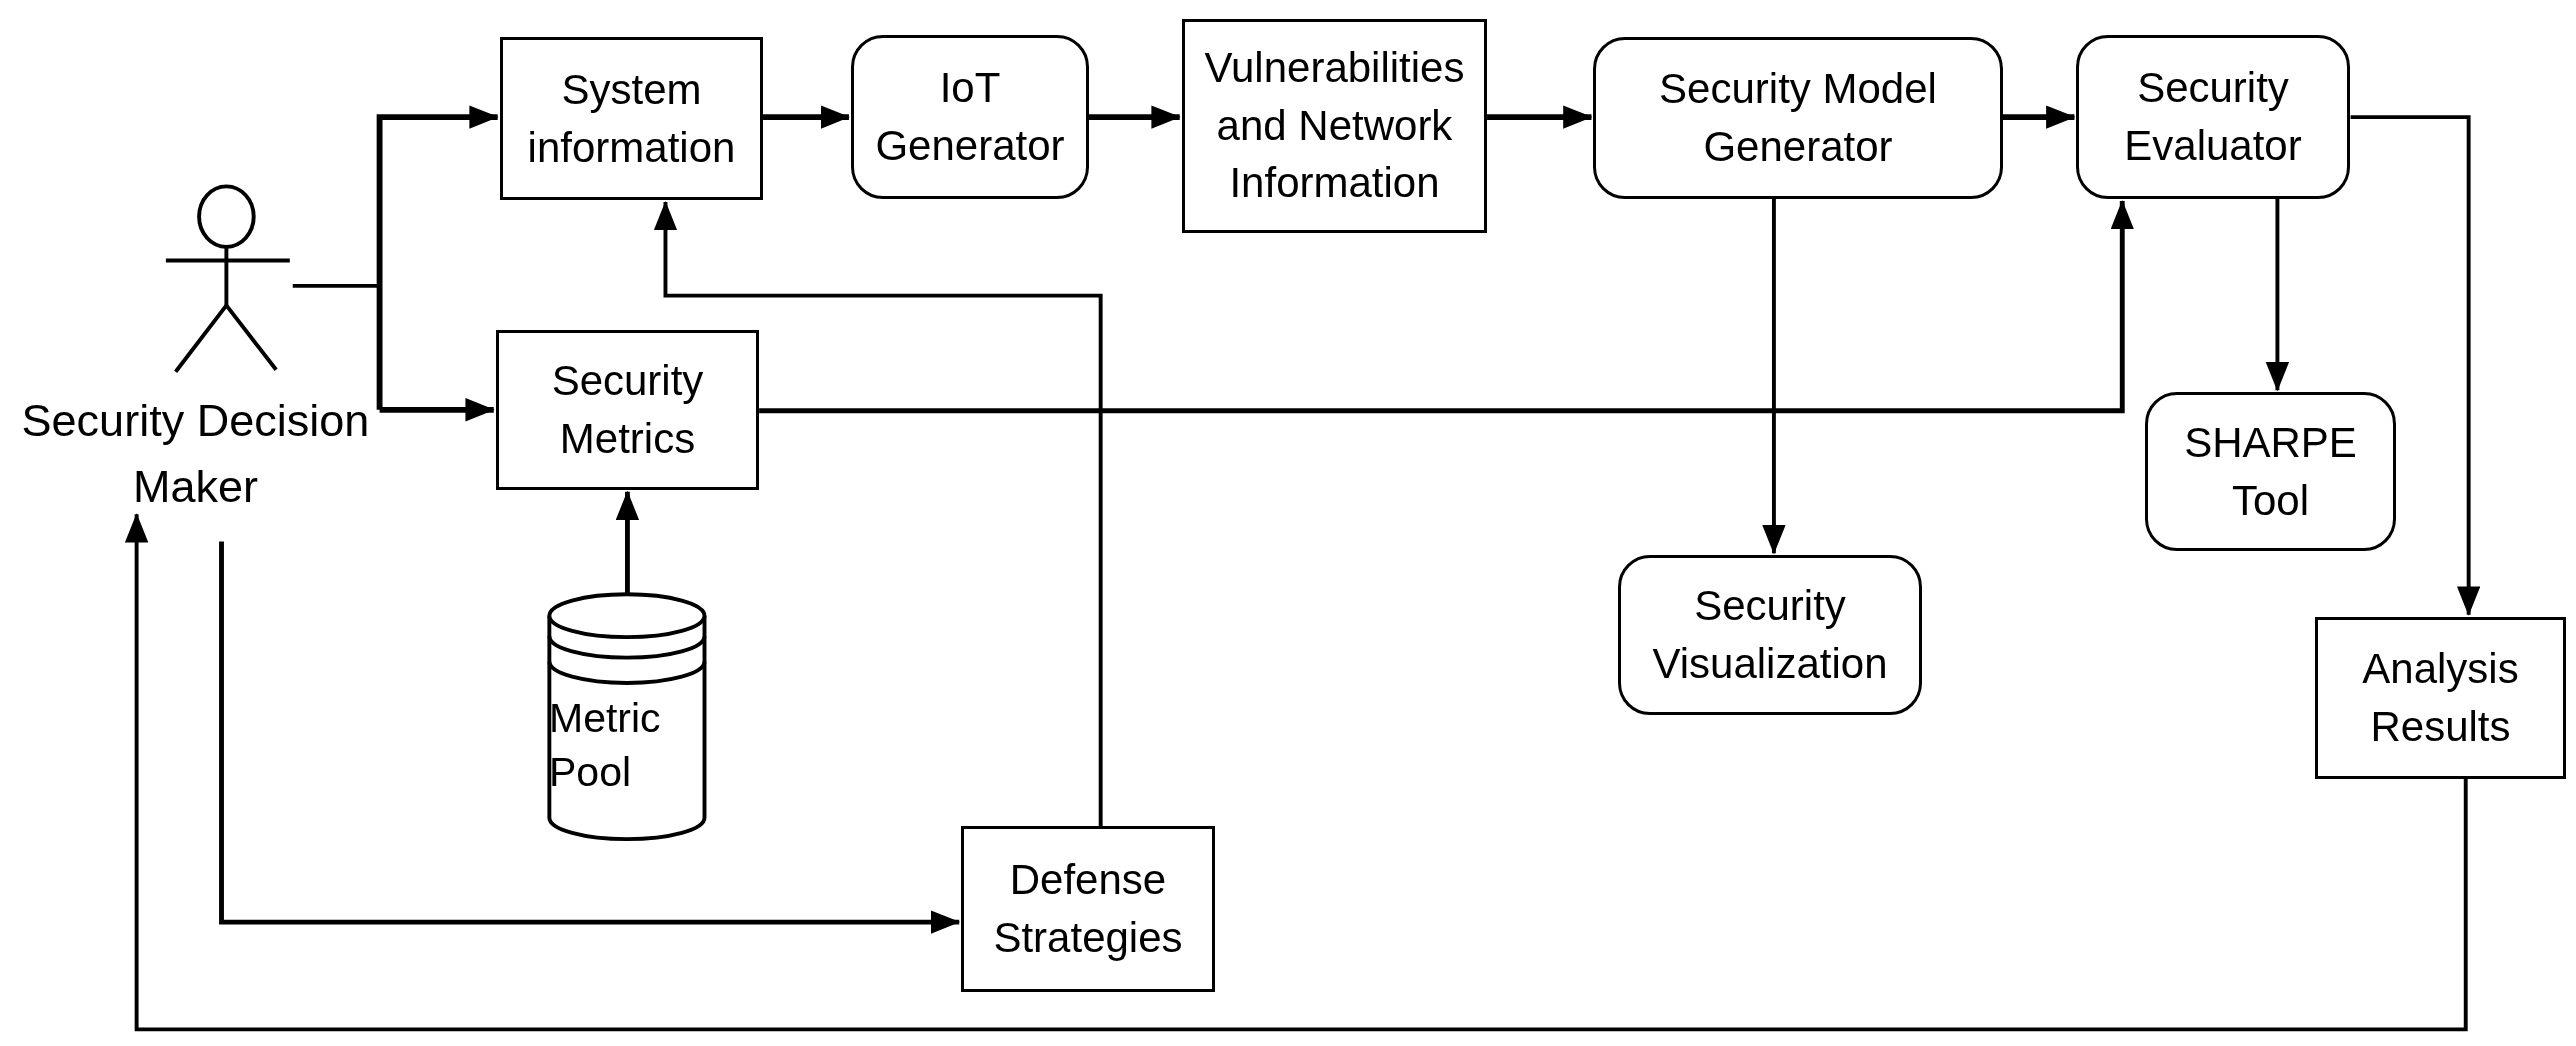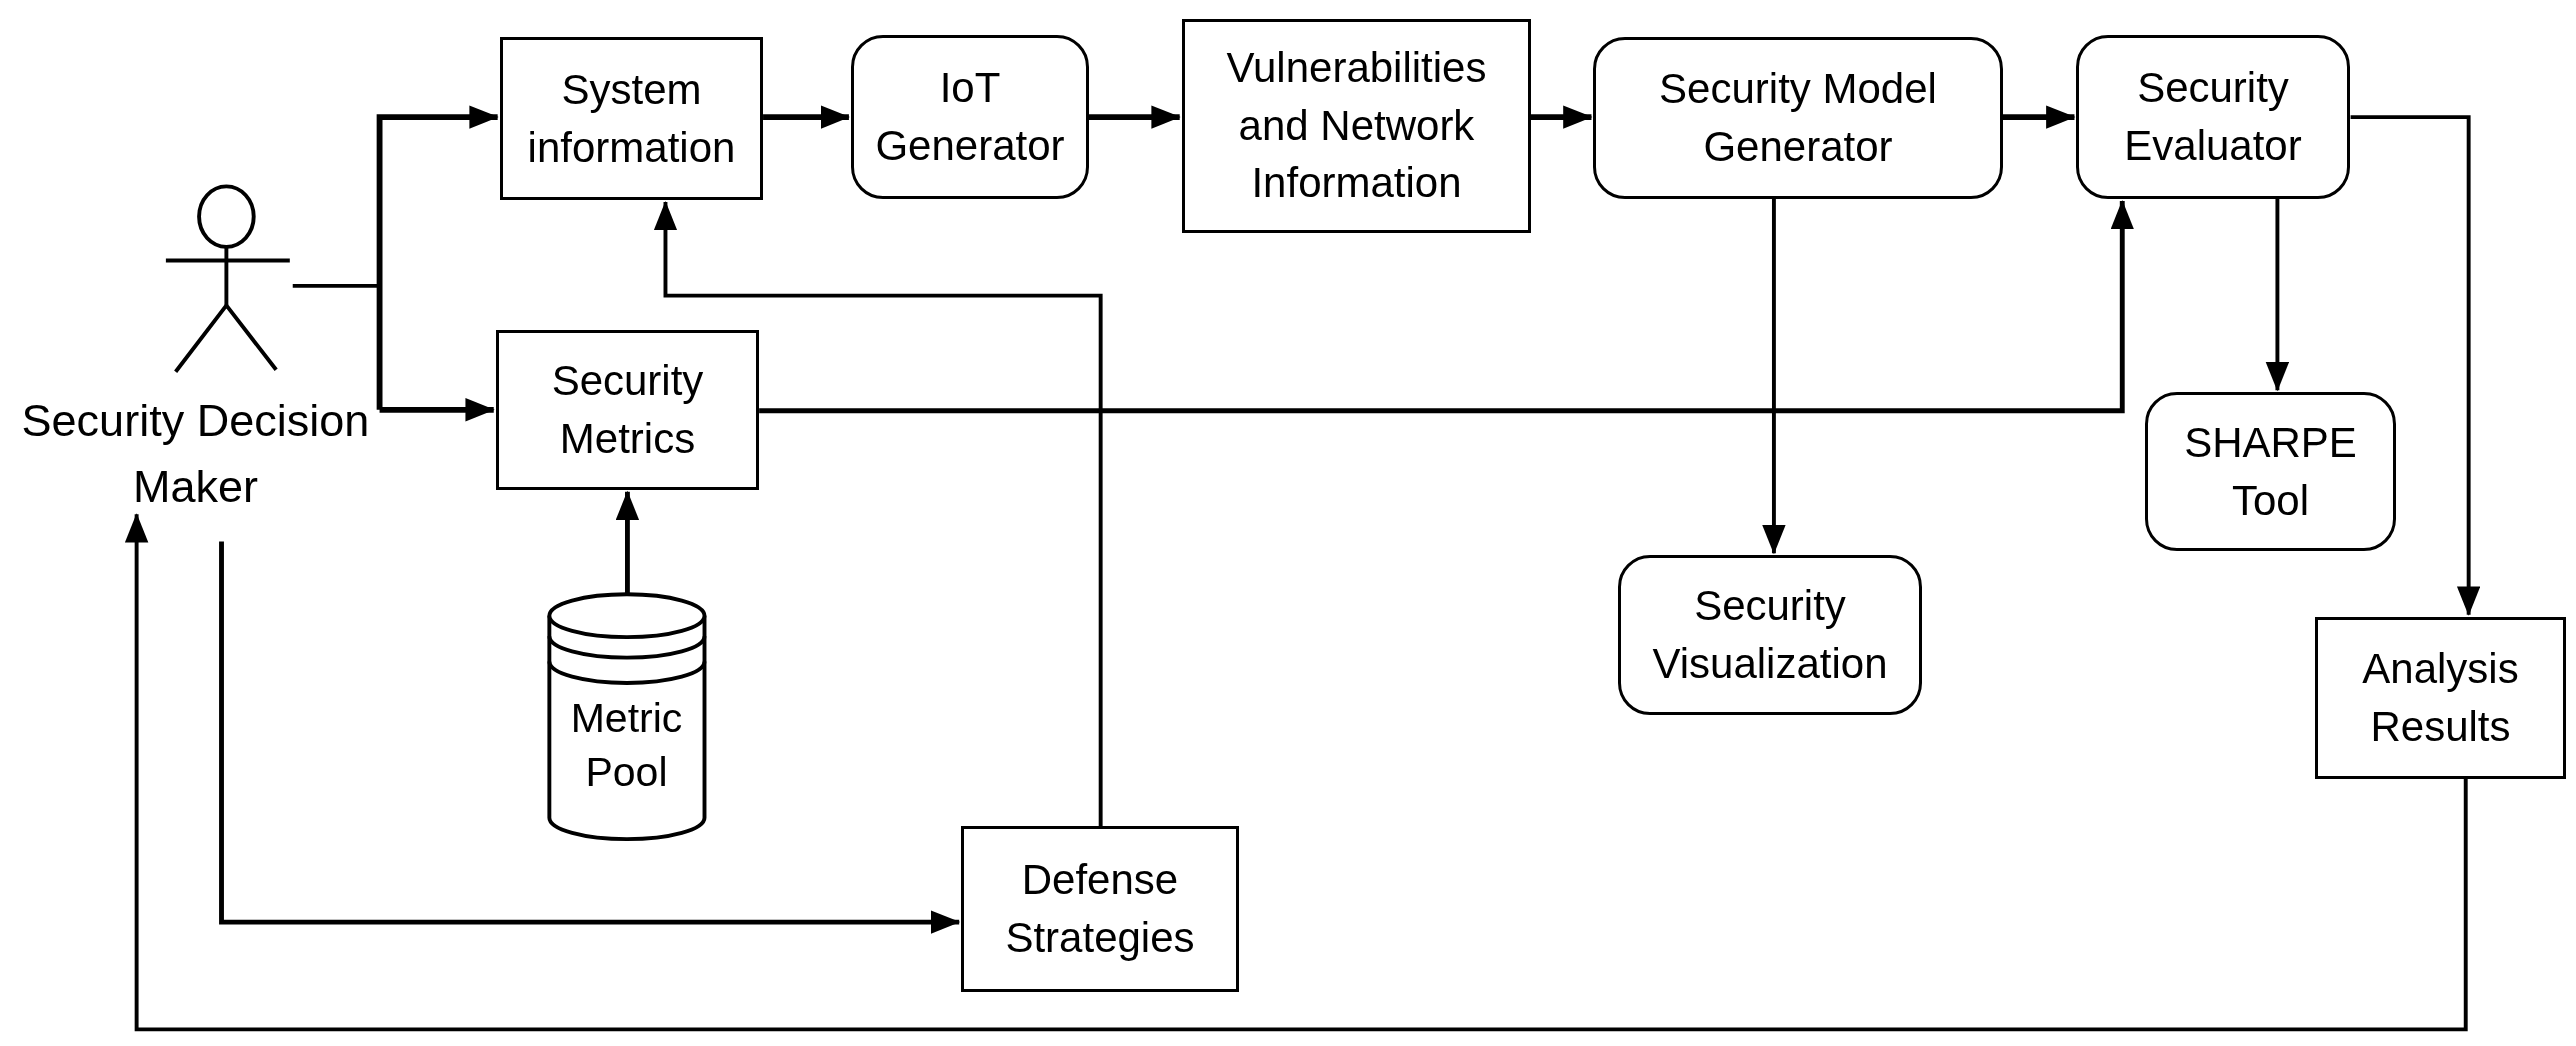--- a/index.html
+++ b/index.html
@@ -50,21 +50,21 @@
     text-align: center;
     font-size: 45px;
     line-height: 1.47;
     white-space: pre-line;
   }
   .cyl-label {
     position: absolute;
     left: 549px;
     top: 691px;
     width: 155px;
-    text-align: center;
+    text-align: left;
     font-size: 41px;
     line-height: 1.32;
     white-space: pre-line;
   }
 </style>
 </head>
 <body>
 
 <div id="diagram-canvas">
 
@@ -111,42 +111,42 @@
   <div class="node" style="left:500px; top:37px; width:263px; height:163px;">
     <span class="label">System
 information</span>
   </div>
 
   <div class="node rounded" style="left:851px; top:35px; width:238px; height:164px;">
     <span class="label">IoT
 Generator</span>
   </div>
 
-  <div class="node" style="left:1182px; top:18.5px; width:349px; height:214px;">
+  <div class="node" style="left:1182px; top:18.5px; width:305px; height:214px;">
     <span class="label">Vulnerabilities
 and Network
 Information</span>
   </div>
 
   <div class="node rounded" style="left:1593px; top:37px; width:410px; height:162px;">
     <span class="label">Security Model
 Generator</span>
   </div>
 
   <div class="node rounded" style="left:2076px; top:35px; width:274px; height:164px;">
     <span class="label">Security
 Evaluator</span>
   </div>
 
   <div class="node" style="left:496px; top:330px; width:263px; height:160px;">
     <span class="label">Security
 Metrics</span>
   </div>
 
-  <div class="node" style="left:961px; top:826px; width:278px; height:166px;">
+  <div class="node" style="left:961px; top:826px; width:254px; height:166px;">
     <span class="label">Defense
 Strategies</span>
   </div>
 
   <div class="node rounded" style="left:1618px; top:555px; width:304px; height:160px;">
     <span class="label">Security
 Visualization</span>
   </div>
 
   <div class="node rounded" style="left:2145px; top:392px; width:251px; height:159px;">

